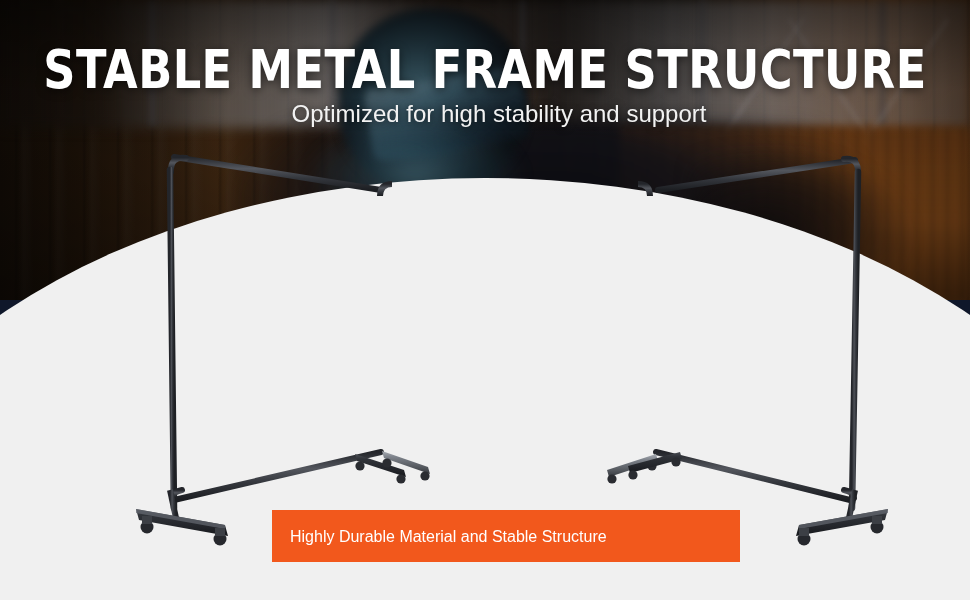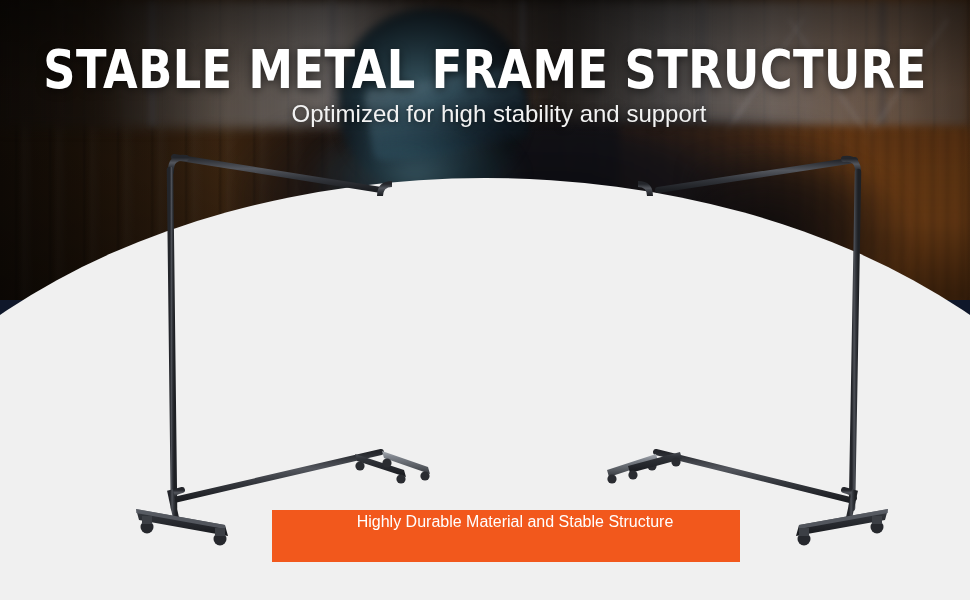--- a/index.html
+++ b/index.html
@@ -192,21 +192,21 @@
     overflow:visible;
   }
 
   
   .callout{
     position:absolute;
     left:272px;top:510px;
     width:468px;height:52px;
     background:#f2581c;
     display:flex;
-    flex-direction:row;
+    flex-direction:column;
     justify-content:center;
     padding-left:18px;
     box-sizing:border-box;
   }
   .callout-line{
     color:#ffffff;
     font-size:16px;
     line-height:23px;
     font-weight:400;
     white-space:nowrap;

